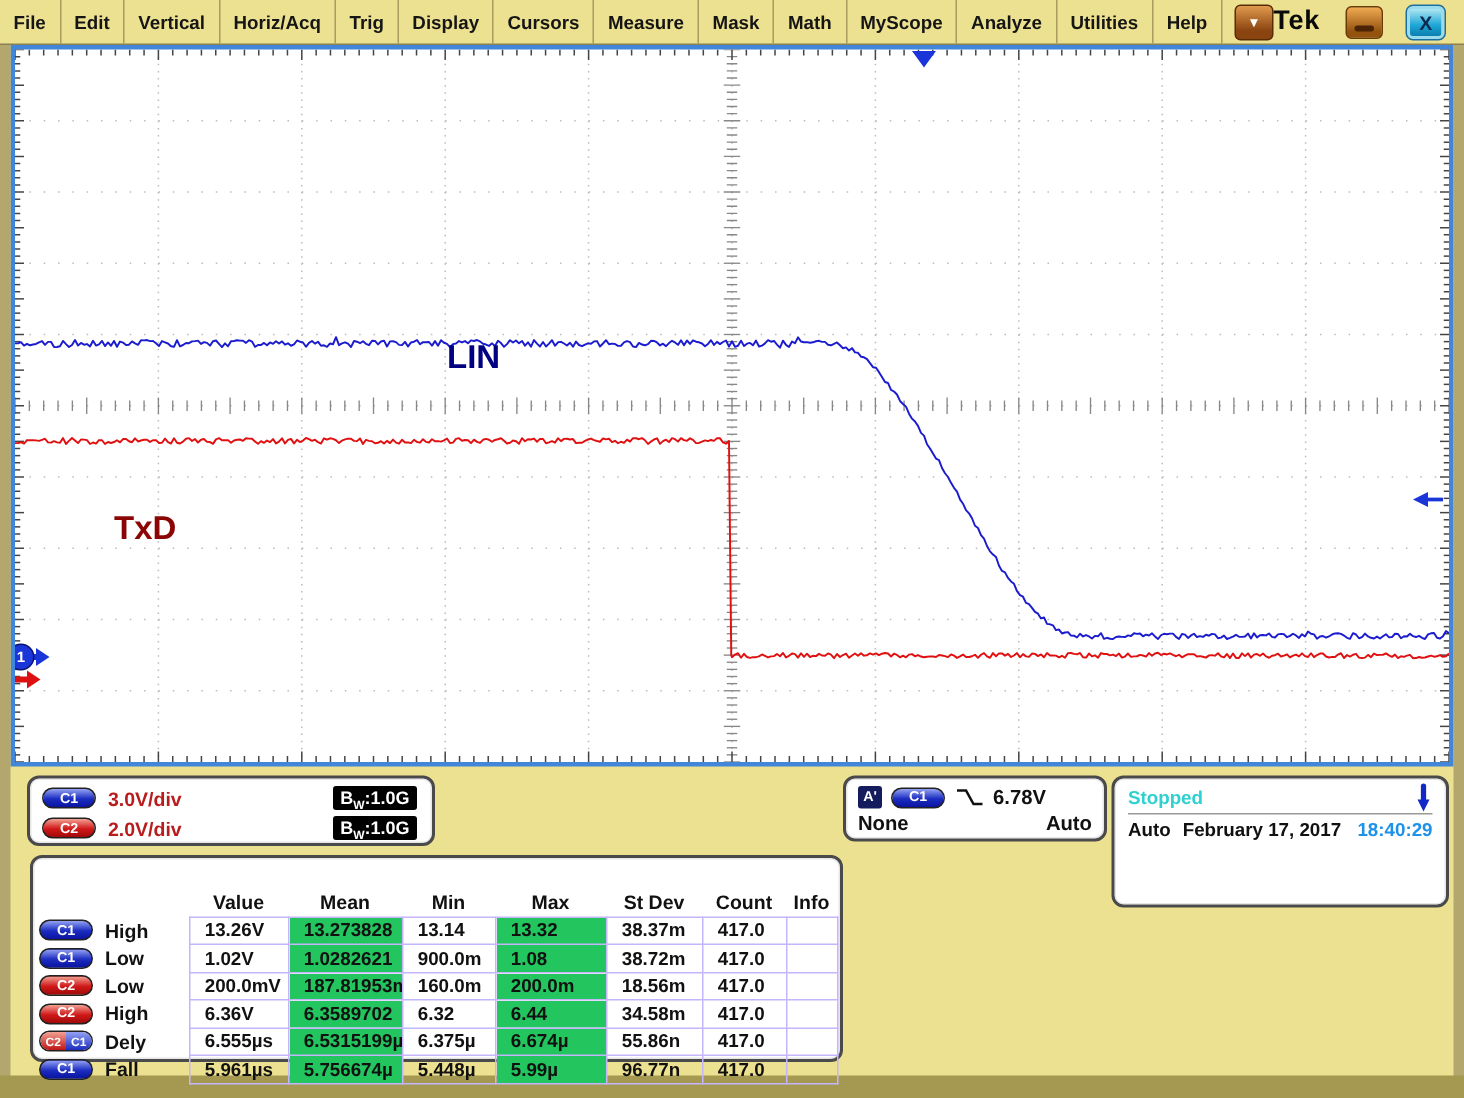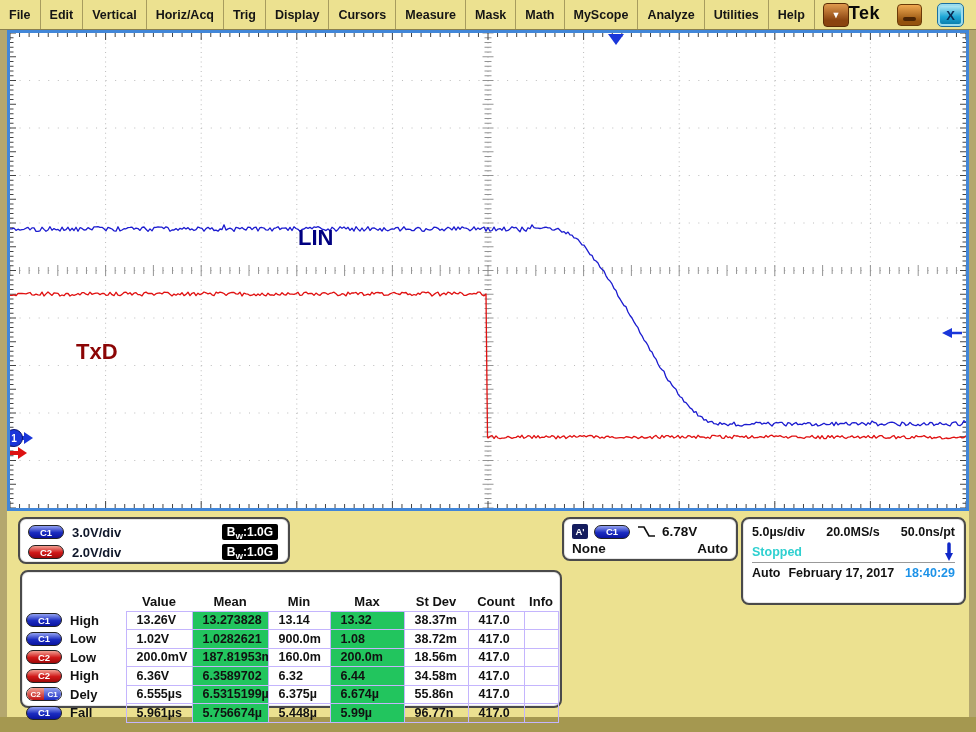--- a/index.html
+++ b/index.html
@@ -36,21 +36,21 @@
   .strip { position:absolute; }
   .strip-left  { left:0; top:30px; width:7px;  height:702px; background:#b4a76e; }
   .strip-right { left:969px; top:30px; width:7px; height:702px; background:#b4a76e; }
   .strip-bottom{ left:0; top:717px; width:976px; height:15px; background:#a59850; }
 
   
   .panel { position:absolute; background:#fff; border:2px solid #4a4a4a; border-radius:8px;
     box-shadow:inset 0 0 0 1px #e6e6e6; }
   .ch-panel { left:18px; top:517px; width:272px; height:47px; padding:3px 10px 3px 8px; }
   .ch-row { display:flex; align-items:center; height:20px; gap:8px; }
-  .ch-scale { font-size:13px; font-weight:700; color:#0f172a; flex:1; }
+  .ch-scale { font-size:13px; font-weight:700; color:#b91c1c; flex:1; }
   .bw-badge { background:#000; color:#fff; font-weight:700; font-size:12px;
     padding:0 5px; height:16px; line-height:16px; border-radius:2px; }
   .bw-badge sub { font-size:8px; }
 
   .trig-panel { left:562px; top:517px; width:176px; height:44px; padding:3px 8px; }
   .trig-row1 { display:flex; align-items:center; gap:6px; height:19px; }
   .trig-row2 { display:flex; justify-content:space-between; height:18px;
     font-size:13.5px; font-weight:700; color:#111; }
   .a-badge { width:16px; height:15px; background:#141c5e; color:#fff; font-size:9.5px;
     font-weight:700; display:flex; align-items:center; justify-content:center; border-radius:2px; }
@@ -797,25 +797,20 @@
       </svg>
       <span class="trig-level">6.78V</span>
     </div>
     <div class="trig-row2">
       <span>None</span>
       <span>Auto</span>
     </div>
   </div>
 
   <div class="panel tb-panel">
-    <div class="tb-row tb-row1">
-      <span>5.0µs/div</span>
-      <span>20.0MS/s</span>
-      <span>50.0ns/pt</span>
-    </div>
     <div class="tb-row tb-row2">
       <span class="stopped">Stopped</span>
       <svg width="12" height="20">
         <line x1="6" y1="2" x2="6" y2="12" stroke="#1028c8" stroke-width="3.5" stroke-linecap="round"></line>
         <polygon points="2,11 10,11 6,19" fill="#1028c8"></polygon>
       </svg>
     </div>
     <div class="tb-row tb-row4">
       <span>Auto</span>
       <span>February 17, 2017</span>

